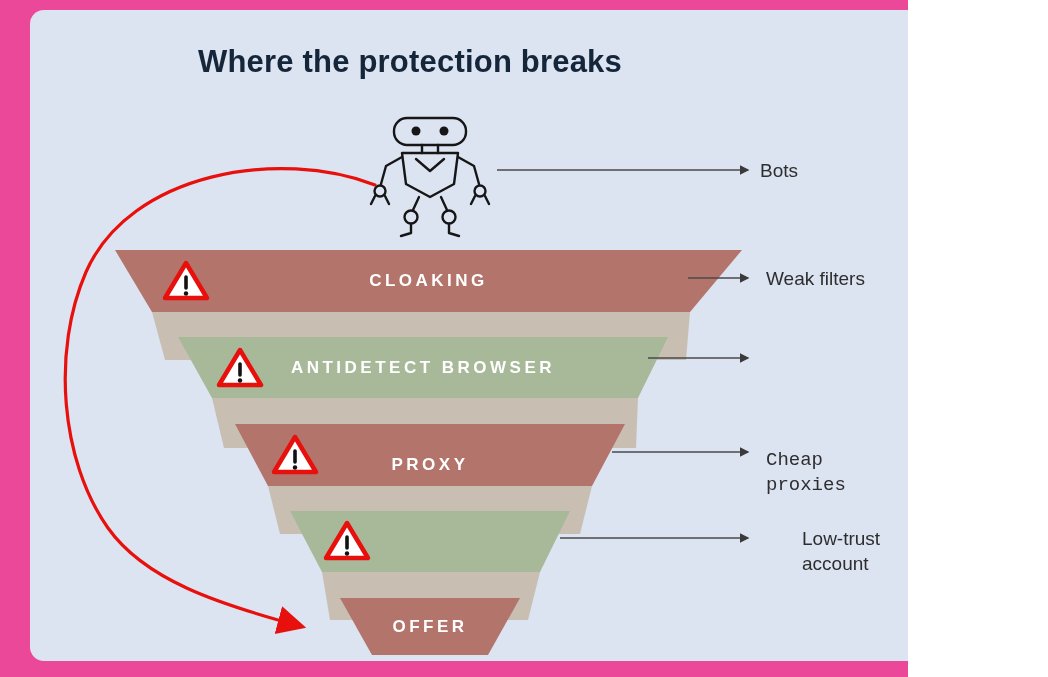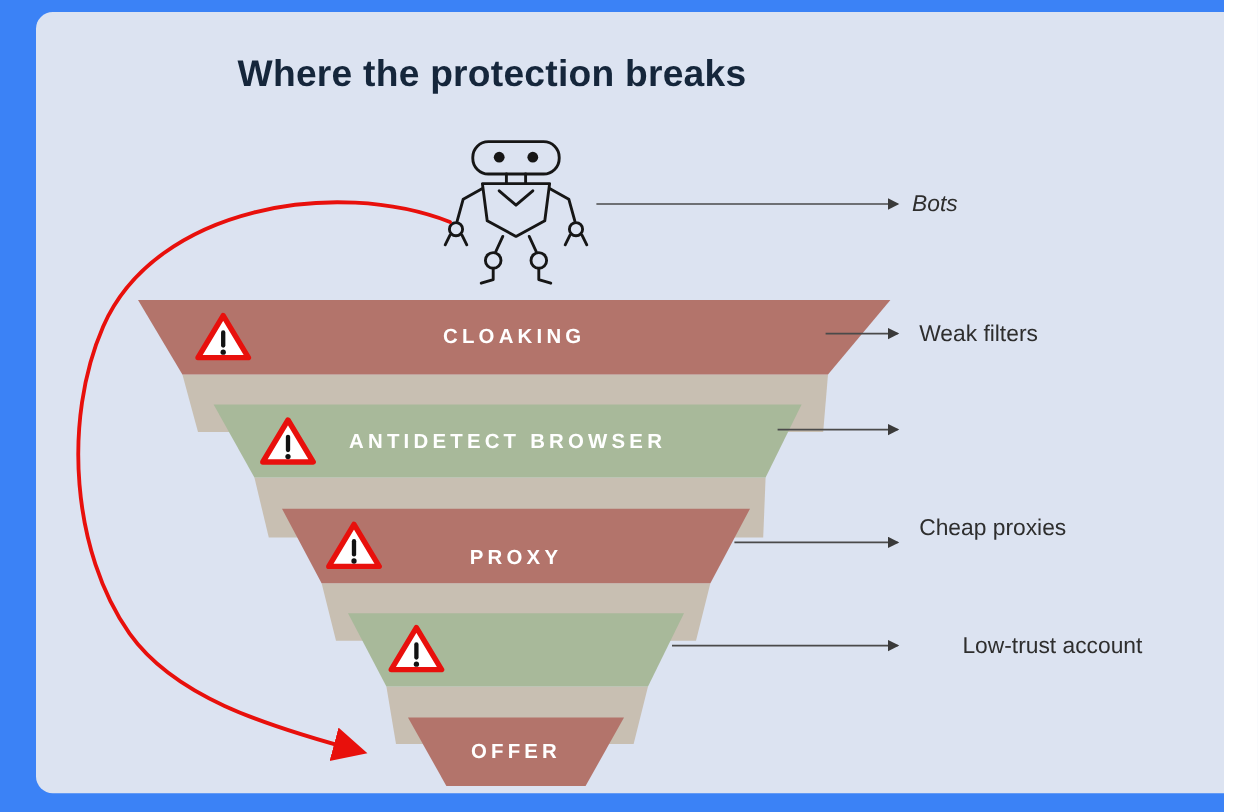--- a/index.html
+++ b/index.html
@@ -1,17 +1,17 @@
 <!DOCTYPE html>
 <html><head>
 <meta charset="utf-8">
 <style>
   * { margin:0; padding:0; box-sizing:border-box; }
   html,body { width:1048px; height:677px; background:#ffffff; font-family:"Liberation Sans", sans-serif; }
-  .canvas { position:relative; width:1020px; height:677px; overflow:hidden; background:#3b82f6; }
+  .canvas { position:relative; width:908px; height:677px; overflow:hidden; background:#ec4899; }
   .panel { position:absolute; left:30px; top:10px; width:1018px; height:651px; background:#dce3f1; border-radius:14px; }
   .title { position:absolute; left:198px; top:44px; font-size:31px; font-weight:bold; color:#15263b; letter-spacing:0.2px; }
   svg.scene { position:absolute; left:0; top:0; }
   .layer-label { position:absolute; display:flex; align-items:center; justify-content:center;
                  color:#ffffff; font-weight:bold; font-size:17px; letter-spacing:3.5px; }
   .annotation { position:absolute; font-size:19px; color:#2e2e2e; line-height:25px; }
   .annotation.wrap { width:150px; }
 </style>
 </head>
 <body>
@@ -86,17 +86,17 @@
              C 280 148, 130 172, 86 272
              C 52 350, 60 460, 108 528
              C 145 580, 218 604, 300 626" fill="none" stroke="#e8100c" stroke-width="3.2" stroke-linecap="round" marker-end="url(#arrowRed)"></path>
   </svg>
 
   <div class="layer-label" style="left:115px; top:265px; width:627px; height:32px;">CLOAKING</div>
   <div class="layer-label" style="left:178px; top:352px; width:490px; height:32px;">ANTIDETECT BROWSER</div>
   <div class="layer-label" style="left:235px; top:439px; width:390px; height:32px;margin-top:10px;">PROXY</div>
   <div class="layer-label" style="left:340px; top:611px; width:180px; height:32px;">OFFER</div>
 
-  <div class="annotation" style="left:760px; top:158px;font-style:italic;">Bots</div>
+  <div class="annotation" style="left:760px; top:158px;">Bots</div>
   <div class="annotation" style="left:766px; top:266px;text-align:right;">Weak filters</div>
-  <div class="annotation" style="left:766px; top:428px;">Cheap proxies</div>
+  <div class="annotation" style="left:766px; top:448px;font-family:Liberation Mono, monospace;">Cheap proxies</div>
   <div class="annotation" style="left:766px; top:526px;margin-left:36px;">Low-trust account</div>
 </div>
 
 </body></html>

